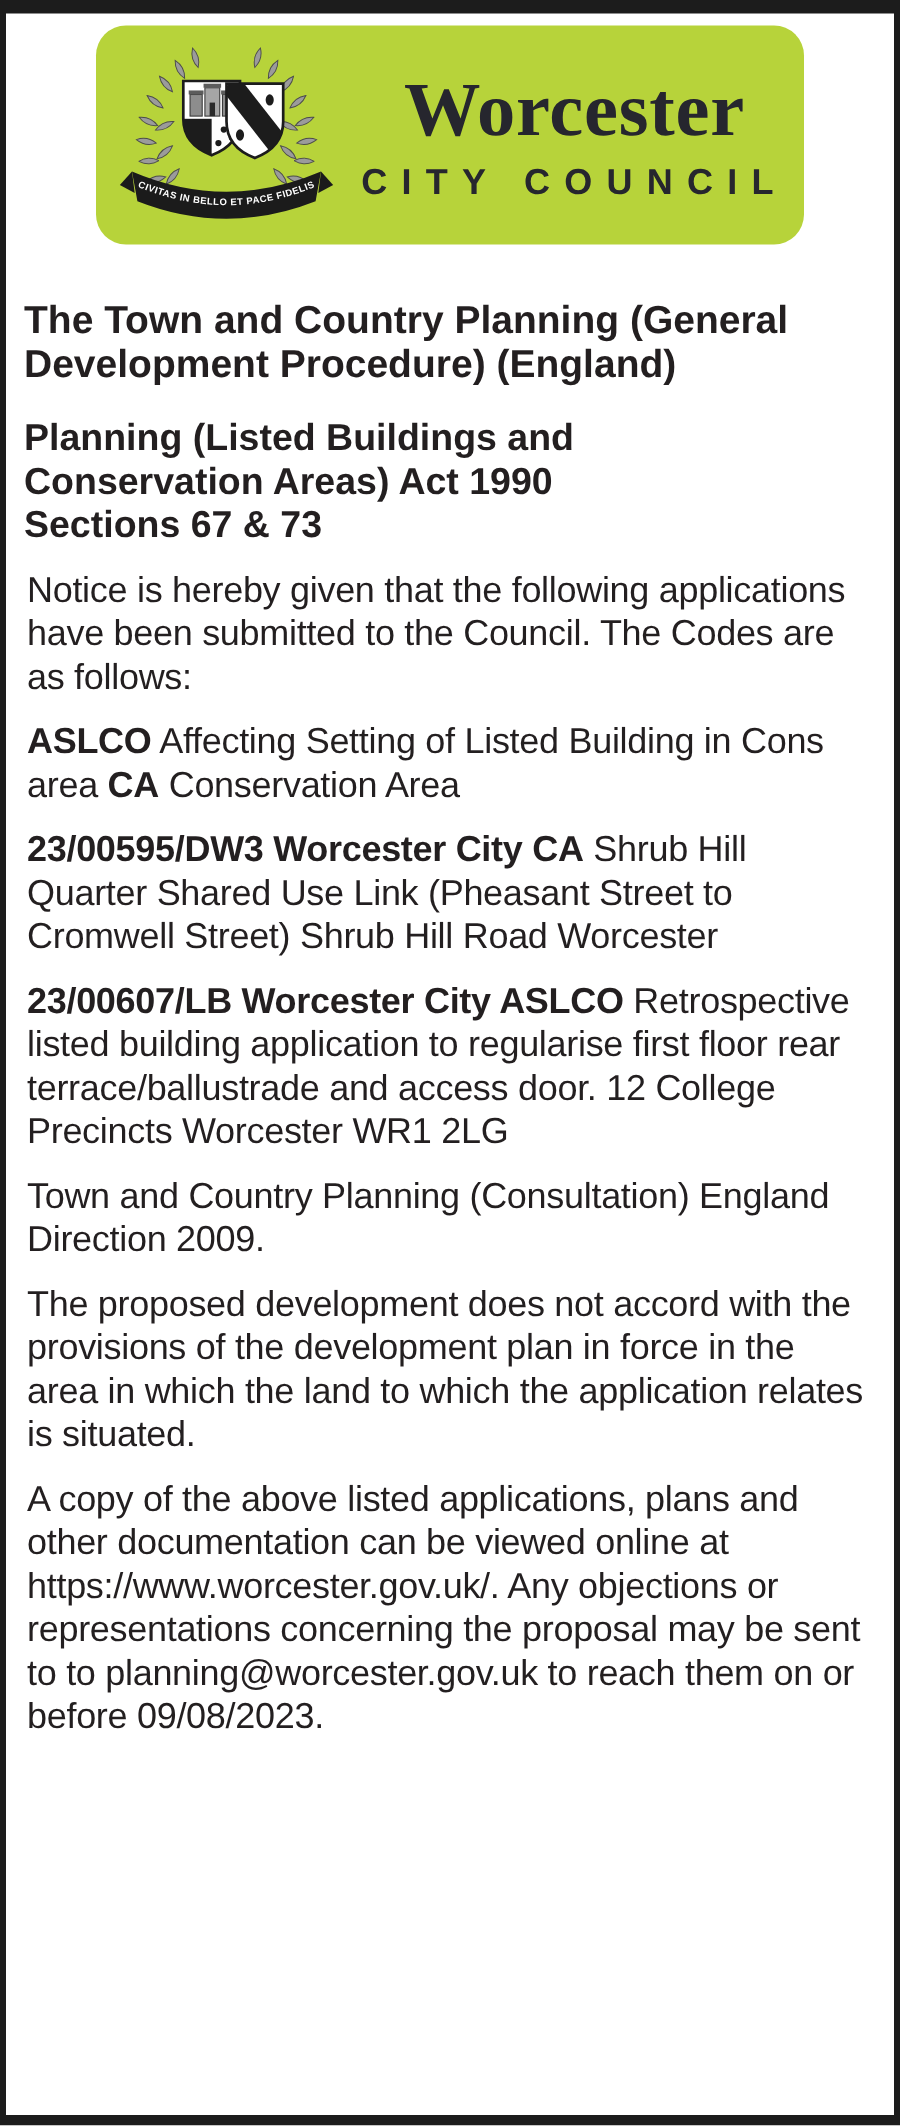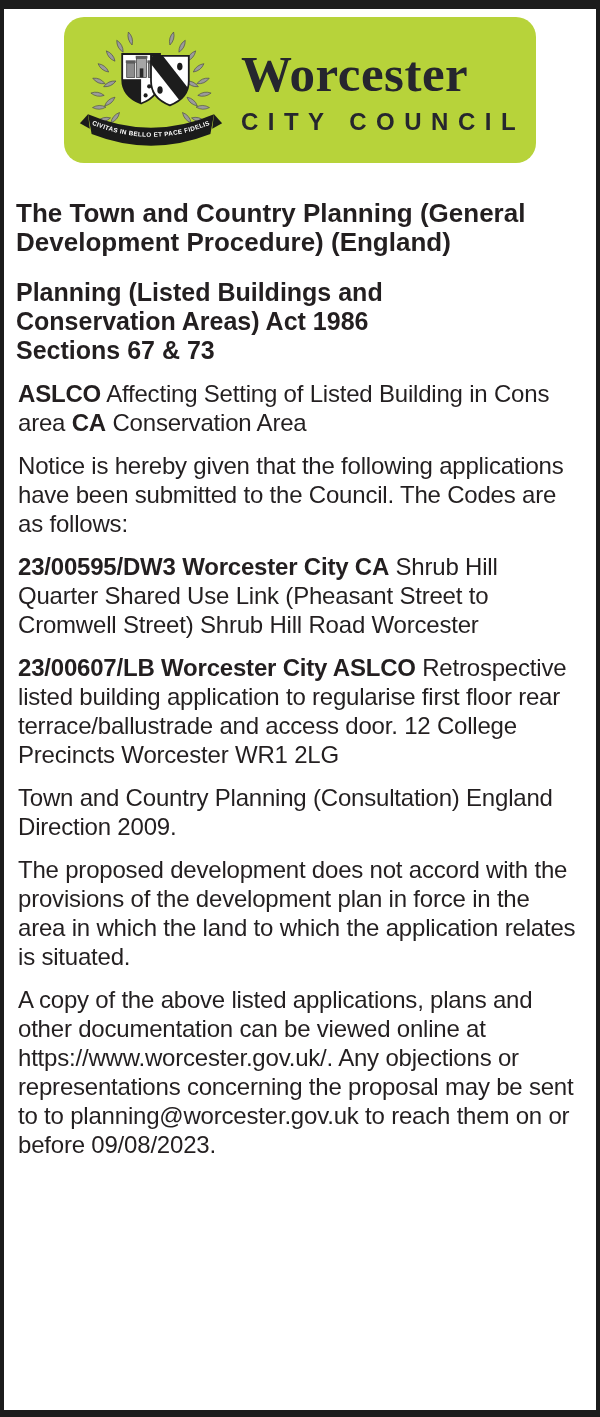--- a/index.html
+++ b/index.html
@@ -19,21 +19,21 @@
   
   .logo-card {
     width:472px; height:146px;
     margin:8px auto 0 auto;
     background:#b7d33a;
     border-radius:20px;
     display:flex; align-items:center; justify-content:center;
     gap:14px;
   }
   .crest { width:152px; height:126px; flex:0 0 auto; }
-  .brand { display:flex; flex-direction:column; align-items:flex-start; padding-top:4px; }
+  .brand { display:flex; flex-direction:column; align-items:center; padding-top:4px; }
   .brand-name {
     font-family:"Liberation Serif", serif;
     font-weight:bold; font-size:51px; line-height:1.02;
     color:#26262e; letter-spacing:0.5px;
   }
   .brand-sub {
     font-size:24px; font-weight:bold; color:#26262e;
     letter-spacing:9.5px; margin-top:7px; white-space:nowrap;
   }
 
@@ -151,29 +151,29 @@
     </div>
   </div>
 
   <div class="h-act">
     <span class="h-line">The Town and Country Planning (General</span>
     <span class="h-line">Development Procedure) (England)</span>
   </div>
 
   <div class="h-sub">
     <span class="h-line">Planning (Listed Buildings and</span>
-    <span class="h-line">Conservation Areas) Act 1986</span>
+    <span class="h-line">Conservation Areas) Act 1990</span>
     <span class="h-line">Sections 67 &amp; 73</span>
   </div>
 
   <div class="body-col">
 
+    <p class="body-para"><span>Notice is hereby given that the following applications have been submitted to the Council. The Codes are as follows:</span></p>
+
     <p class="body-para"><b>ASLCO</b><span> Affecting Setting of Listed Building in Cons area </span><b>CA</b><span> Conservation Area</span></p>
-
-    <p class="body-para"><span>Notice is hereby given that the following applications have been submitted to the Council. The Codes are as follows:</span></p>
 
     <p class="body-para"><b>23/00595/DW3 Worcester City CA</b><span> Shrub Hill Quarter Shared Use Link (Pheasant Street to Cromwell Street) Shrub Hill Road Worcester</span></p>
 
     <p class="body-para"><b>23/00607/LB Worcester City ASLCO</b><span> Retrospective listed building application to regularise first floor rear terrace/ballustrade and access door. 12 College Precincts Worcester WR1 2LG</span></p>
 
     <p class="body-para">
       <span class="block-line">Town and Country Planning (Consultation) England Direction 2009.</span>
     </p>
 
     <p class="body-para"><span>The proposed development does not accord with the provisions of the development plan in force in the area in which the land to which the application relates is situated.</span></p>

